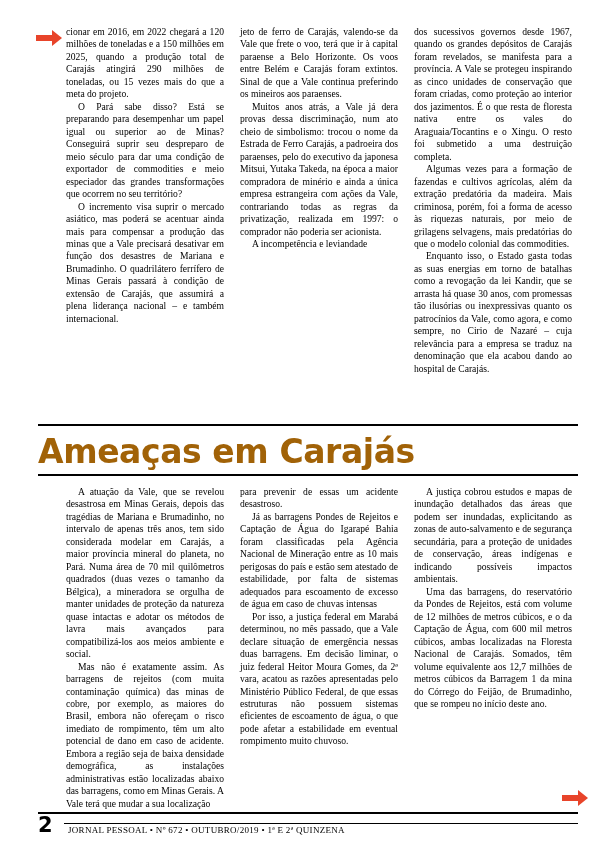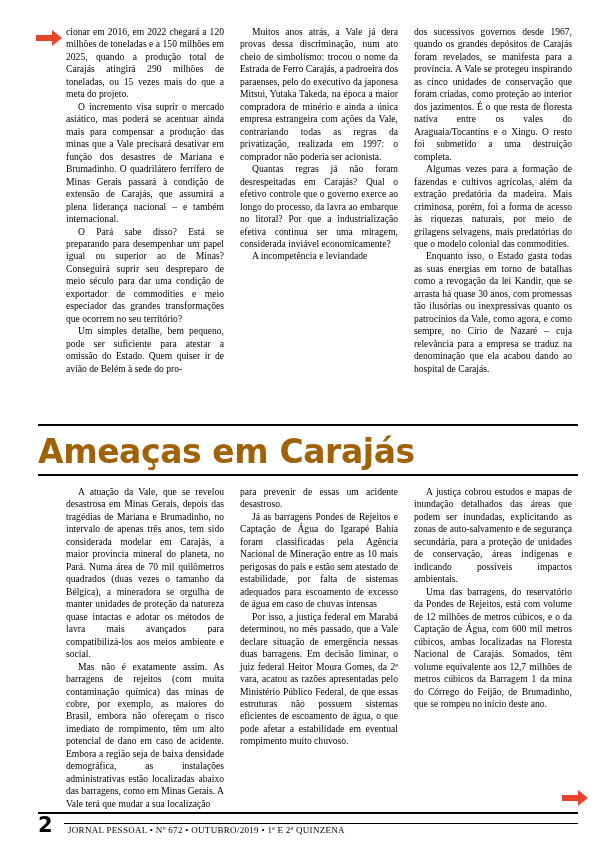--- a/index.html
+++ b/index.html
@@ -162,27 +162,26 @@
       <span class="head"></span>
   </div>
   <div class="arrow arrow-bot-right">
     <span class="shaft"></span>
       <span class="head"></span>
   </div>
 
   <div class="cols">
     <div class="col">
       <p class="noind">cionar em 2016, em 2022 chegará a 120 milhões de toneladas e a 150 milhões em 2025, quando a produção total de Carajás atingirá 290 milhões de toneladas, ou 15 vezes mais do que a meta do projeto.</p>
+      <p>O Pará sabe disso? Está se preparando para desempenhar um papel igual ou superior ao de Minas? Conseguirá suprir seu despreparo de meio século para dar uma condição de exportador de commodities e meio especiador das grandes transformações que ocorrem no seu território?</p>
       <p>O incremento visa suprir o mercado asiático, mas poderá se acentuar ainda mais para compensar a produção das minas que a Vale precisará desativar em função dos desastres de Mariana e Brumadinho. O quadrilátero ferrífero de Minas Gerais passará à condição de extensão de Carajás, que assumirá a plena liderança nacional – e também internacional.</p>
-      <p>O Pará sabe disso? Está se preparando para desempenhar um papel igual ou superior ao de Minas? Conseguirá suprir seu despreparo de meio século para dar uma condição de exportador de commodities e meio especiador das grandes transformações que ocorrem no seu território?</p>
-      <p>Um simples detalhe, bem pequeno, pode ser suficiente para atestar a omissão do Estado. Quem quiser ir de avião de Belém à sede do pro-</p>
-    </div>
-    <div class="col">
+    </div>
+    <div class="col">
+      <p class="noind">jeto de ferro de Carajás, valendo-se da Vale que frete o voo, terá que ir à capital paraense a Belo Horizonte. Os voos entre Belém e Carajás foram extintos. Sinal de que a Vale continua preferindo os mineiros aos paraenses.</p>
       <p>Muitos anos atrás, a Vale já dera provas dessa discriminação, num ato cheio de simbolismo: trocou o nome da Estrada de Ferro Carajás, a padroeira dos paraenses, pelo do executivo da japonesa Mitsui, Yutaka Takeda, na época a maior compradora de minério e ainda a única empresa estrangeira com ações da Vale, contrariando todas as regras da privatização, realizada em 1997: o comprador não poderia ser acionista.</p>
-      <p>Quantas regras já não foram desrespeitadas em Carajás? Qual o efetivo controle que o governo exerce ao longo do processo, da lavra ao embarque no litoral? Por que a industrialização efetiva continua ser uma miragem, considerada inviável economicamente?</p>
       <p>A incompetência e leviandade</p>
     </div>
     <div class="col">
       <p class="noind">dos sucessivos governos desde 1967, quando os grandes depósitos de Carajás foram revelados, se manifesta para a província. A Vale se protegeu inspirando as cinco unidades de conservação que foram criadas, como proteção ao interior dos jazimentos. É o que resta de floresta nativa entre os vales do Araguaia/Tocantins e o Xingu. O resto foi submetido a uma destruição completa.</p>
       <p>Algumas vezes para a formação de fazendas e cultivos agrícolas, além da extração predatória da madeira. Mais criminosa, porém, foi a forma de acesso às riquezas naturais, por meio de grilagens selvagens, mais predatórias do que o modelo colonial das commodities.</p>
       <p>Enquanto isso, o Estado gasta todas as suas energias em torno de batalhas como a revogação da lei Kandir, que se arrasta há quase 30 anos, com promessas tão ilusórias ou inexpressivas quanto os patrocínios da Vale, como agora, e como sempre, no Cirio de Nazaré – cuja relevância para a empresa se traduz na denominação que ela acabou dando ao hospital de Carajás.</p>
     </div>
   </div>
 
   <div class="rule-top"></div>

